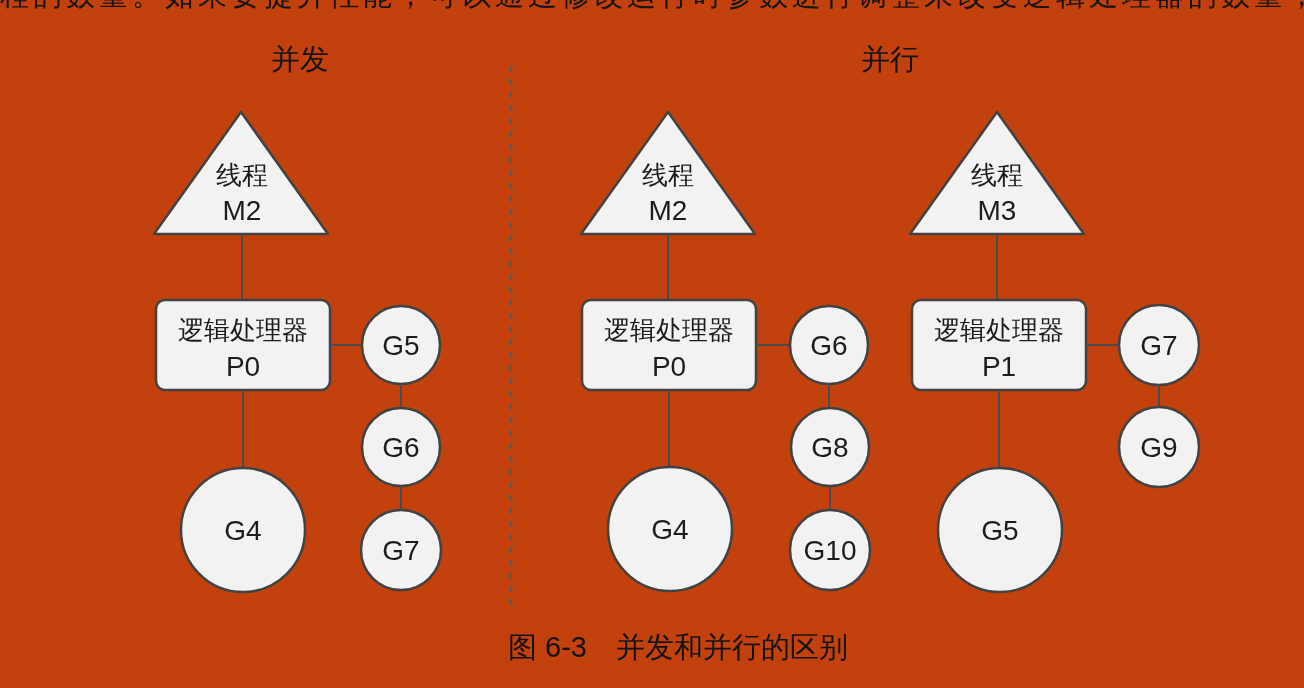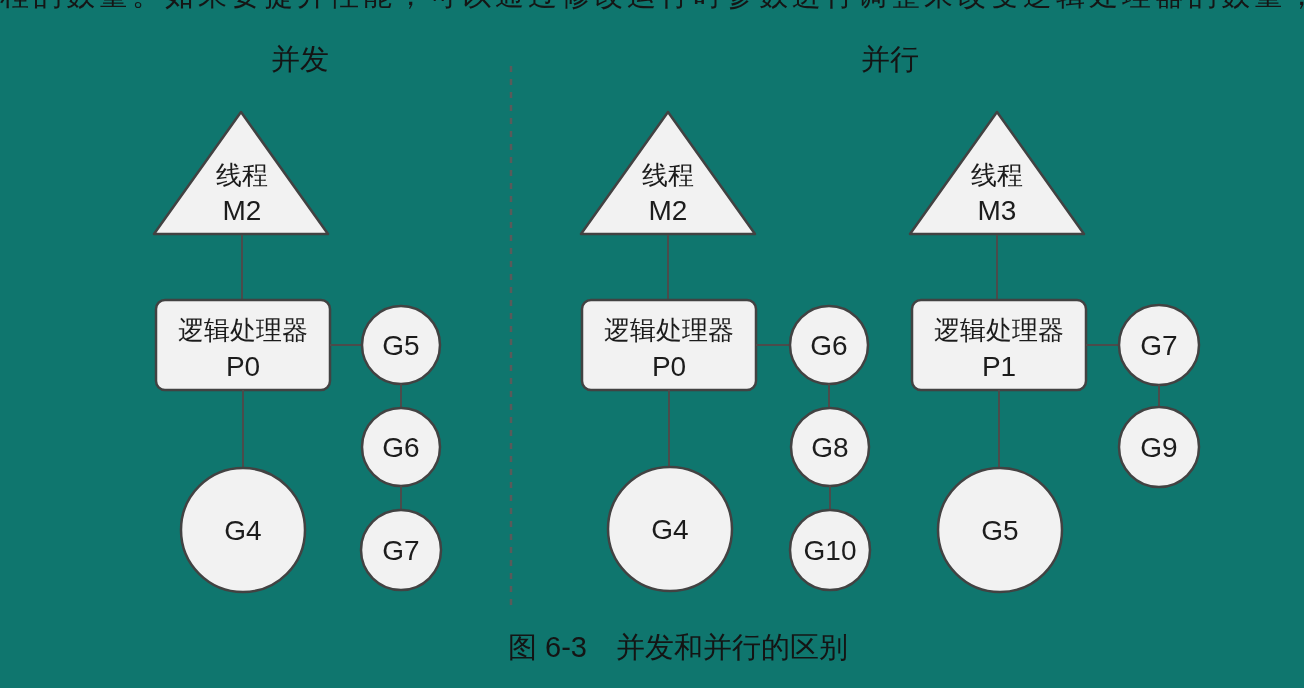--- a/index.html
+++ b/index.html
@@ -5,21 +5,21 @@
   html, body {
     margin: 0;
     padding: 0;
     background: #ffffff;
     font-family: "Liberation Sans", sans-serif;
   }
   .page {
     position: relative;
     width: 1304px;
     height: 688px;
-    background: #0f766e;
+    background: #c2410c;
     overflow: hidden;
   }
   
   .clip-strip {
     position: absolute;
     top: 0; left: 0; right: 0;
     height: 10px;
     overflow: hidden;
   }
   .clip-strip span {

